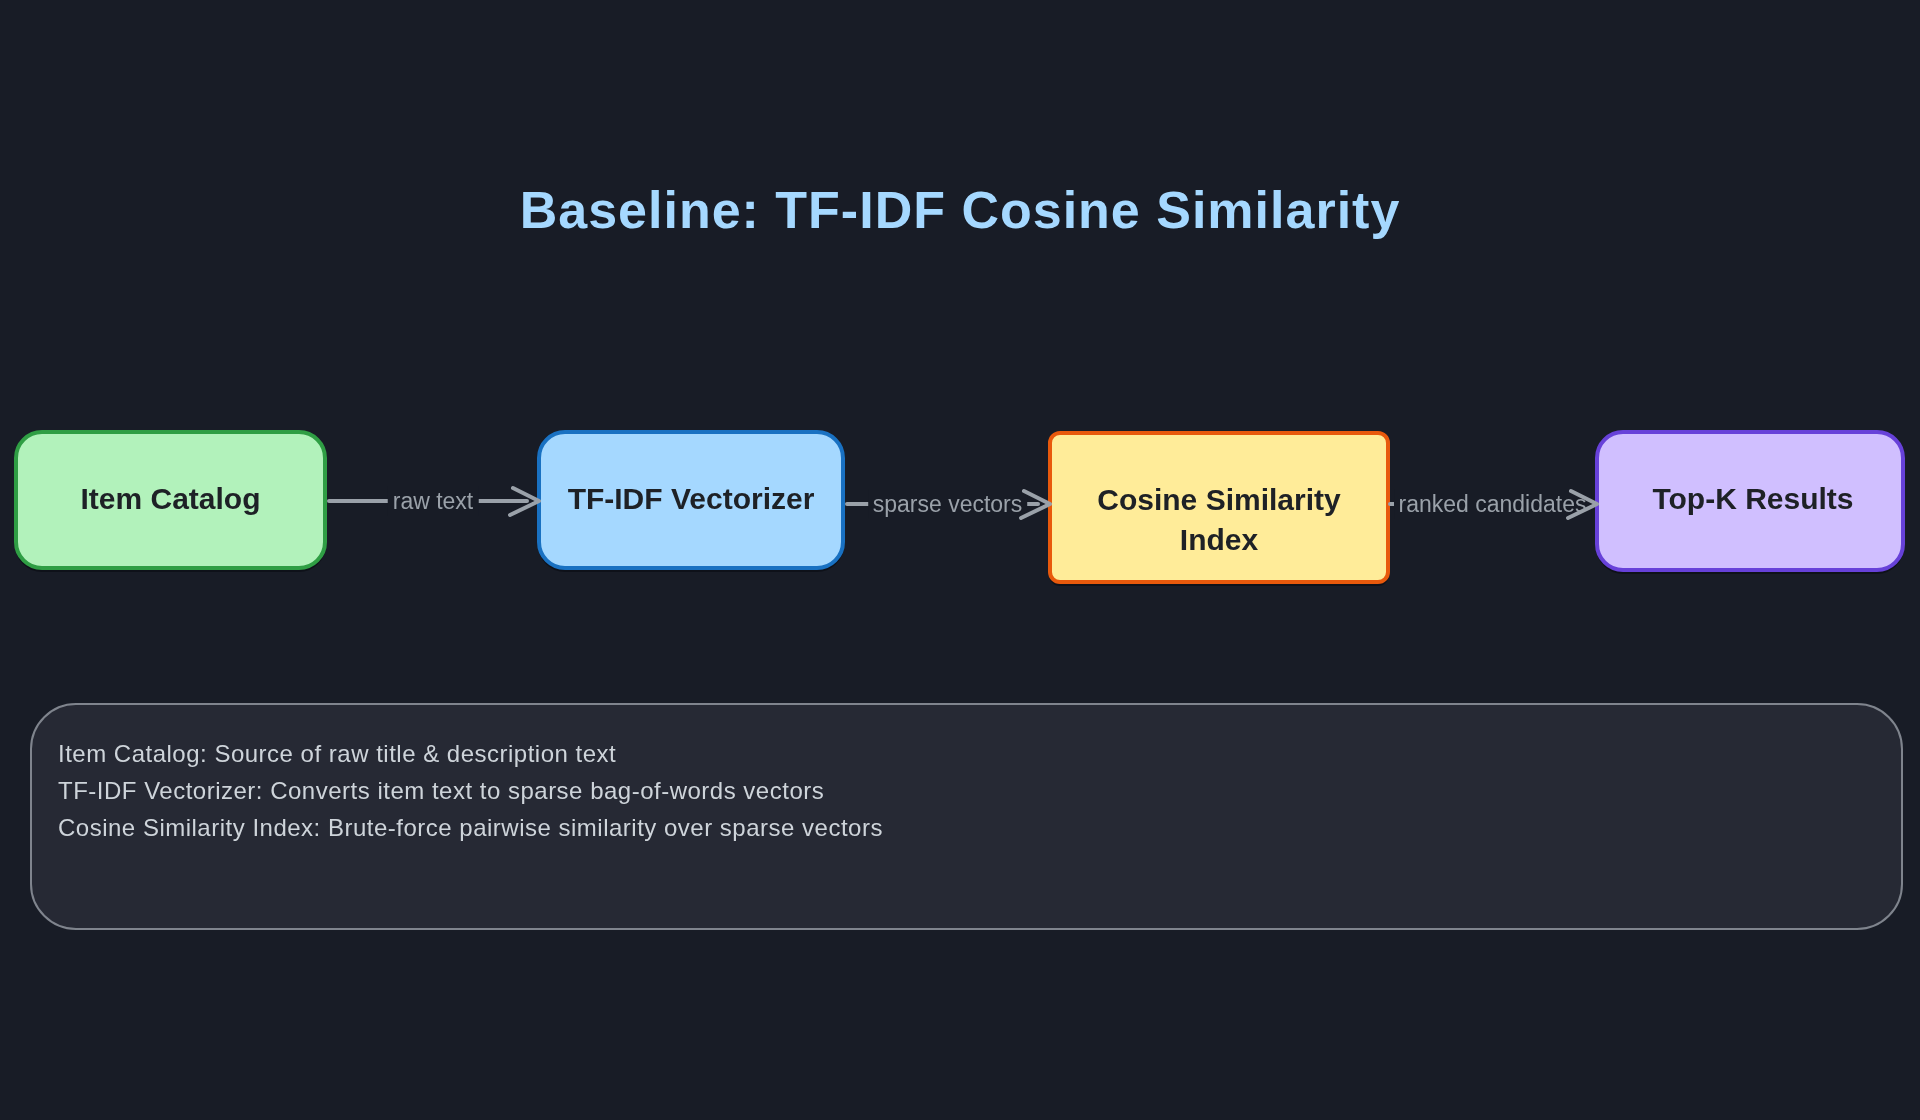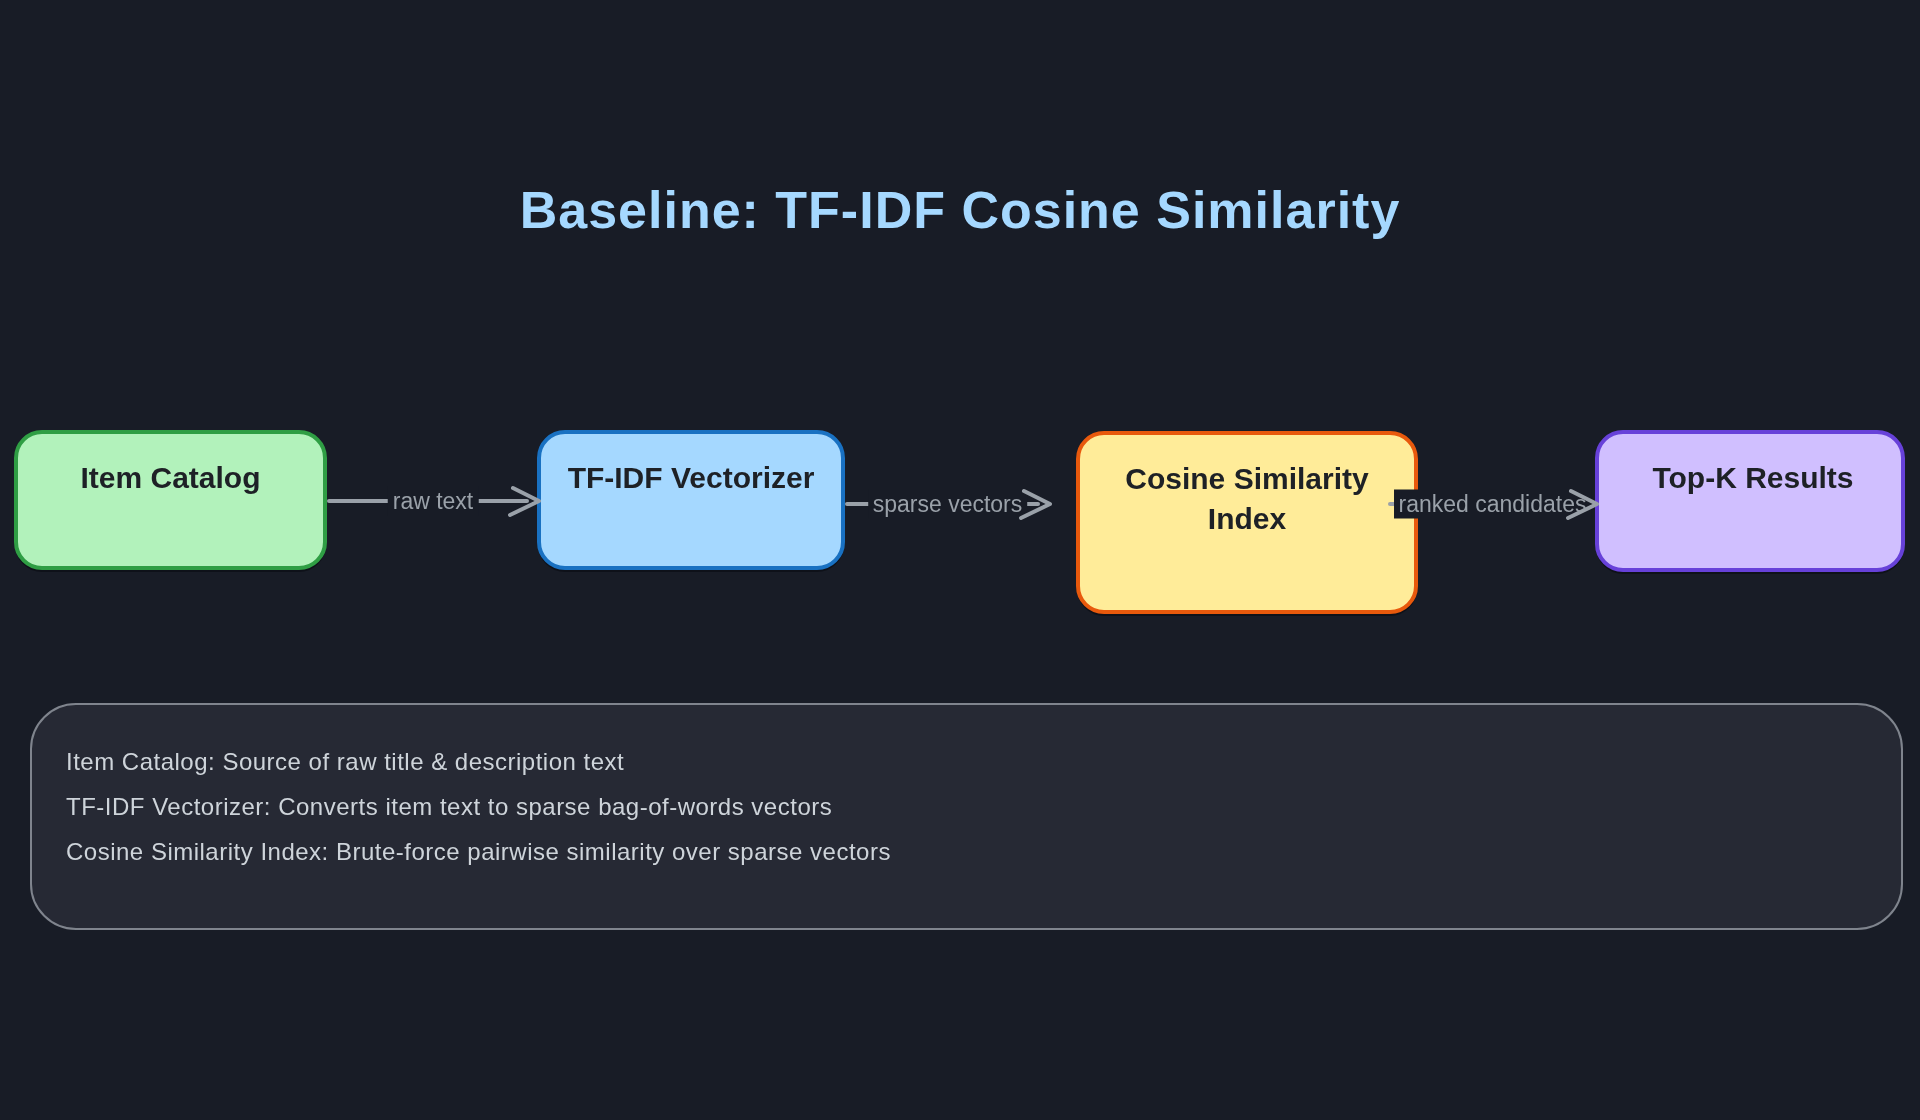--- a/index.html
+++ b/index.html
@@ -38,23 +38,23 @@
     padding: 24px 10px 0 10px;
     text-align: center;
     font-size: 30px;
     font-weight: 600;
     line-height: 40px;
     color: var(--node-text, #1e2126);
     box-shadow: 0 3px 0 -1px rgba(8, 10, 14, 0.55);
   }
   .node-0 { left: 14px;   top: 430px; width: 313px; height: 140px; }
   .node-1 { left: 537px;  top: 430px; width: 308px; height: 140px; }
-  .node-2 { left: 1076px; top: 431px; width: 342px; height: 183px; }
+  .node-2 { left: 1048px; top: 431px; width: 342px; height: 153px; border-radius: 12px; }
   .node-3 { left: 1595px; top: 430px; width: 310px; height: 142px; padding-left: 16px; }
-  .node-label { display: block; max-width: 290px; }
+  .node-label { display: block; max-width: 290px; margin-top: 21px; }
 
   .edge {
     position: absolute;
     height: 46px;
   }
   .edge-0 { left: 327px;  top: 478px; width: 212px; }
   .edge-1 { left: 845px;  top: 481px; width: 205px; }
   .edge-2 { left: 1388px; top: 481px; width: 209px; }
   .edge-line {
     position: absolute;
@@ -91,21 +91,21 @@
     position: absolute;
     left: 30px; top: 703px;
     width: 1873px; height: 227px;
     box-sizing: border-box;
     background: var(--legend-fill, #262934);
     border: 2px solid var(--legend-border, #7f848d);
     border-radius: 46px;
     padding: 28px 30px 0 22px;
   }
   .legend-line {
-    margin: 12px;
+    margin: 4px;
     font-size: 24px;
     line-height: 33px;
     letter-spacing: 0.5px;
     color: var(--legend-text, #ced4da);
     white-space: nowrap;
   }
 </style>
 </head>
 <body>
 

